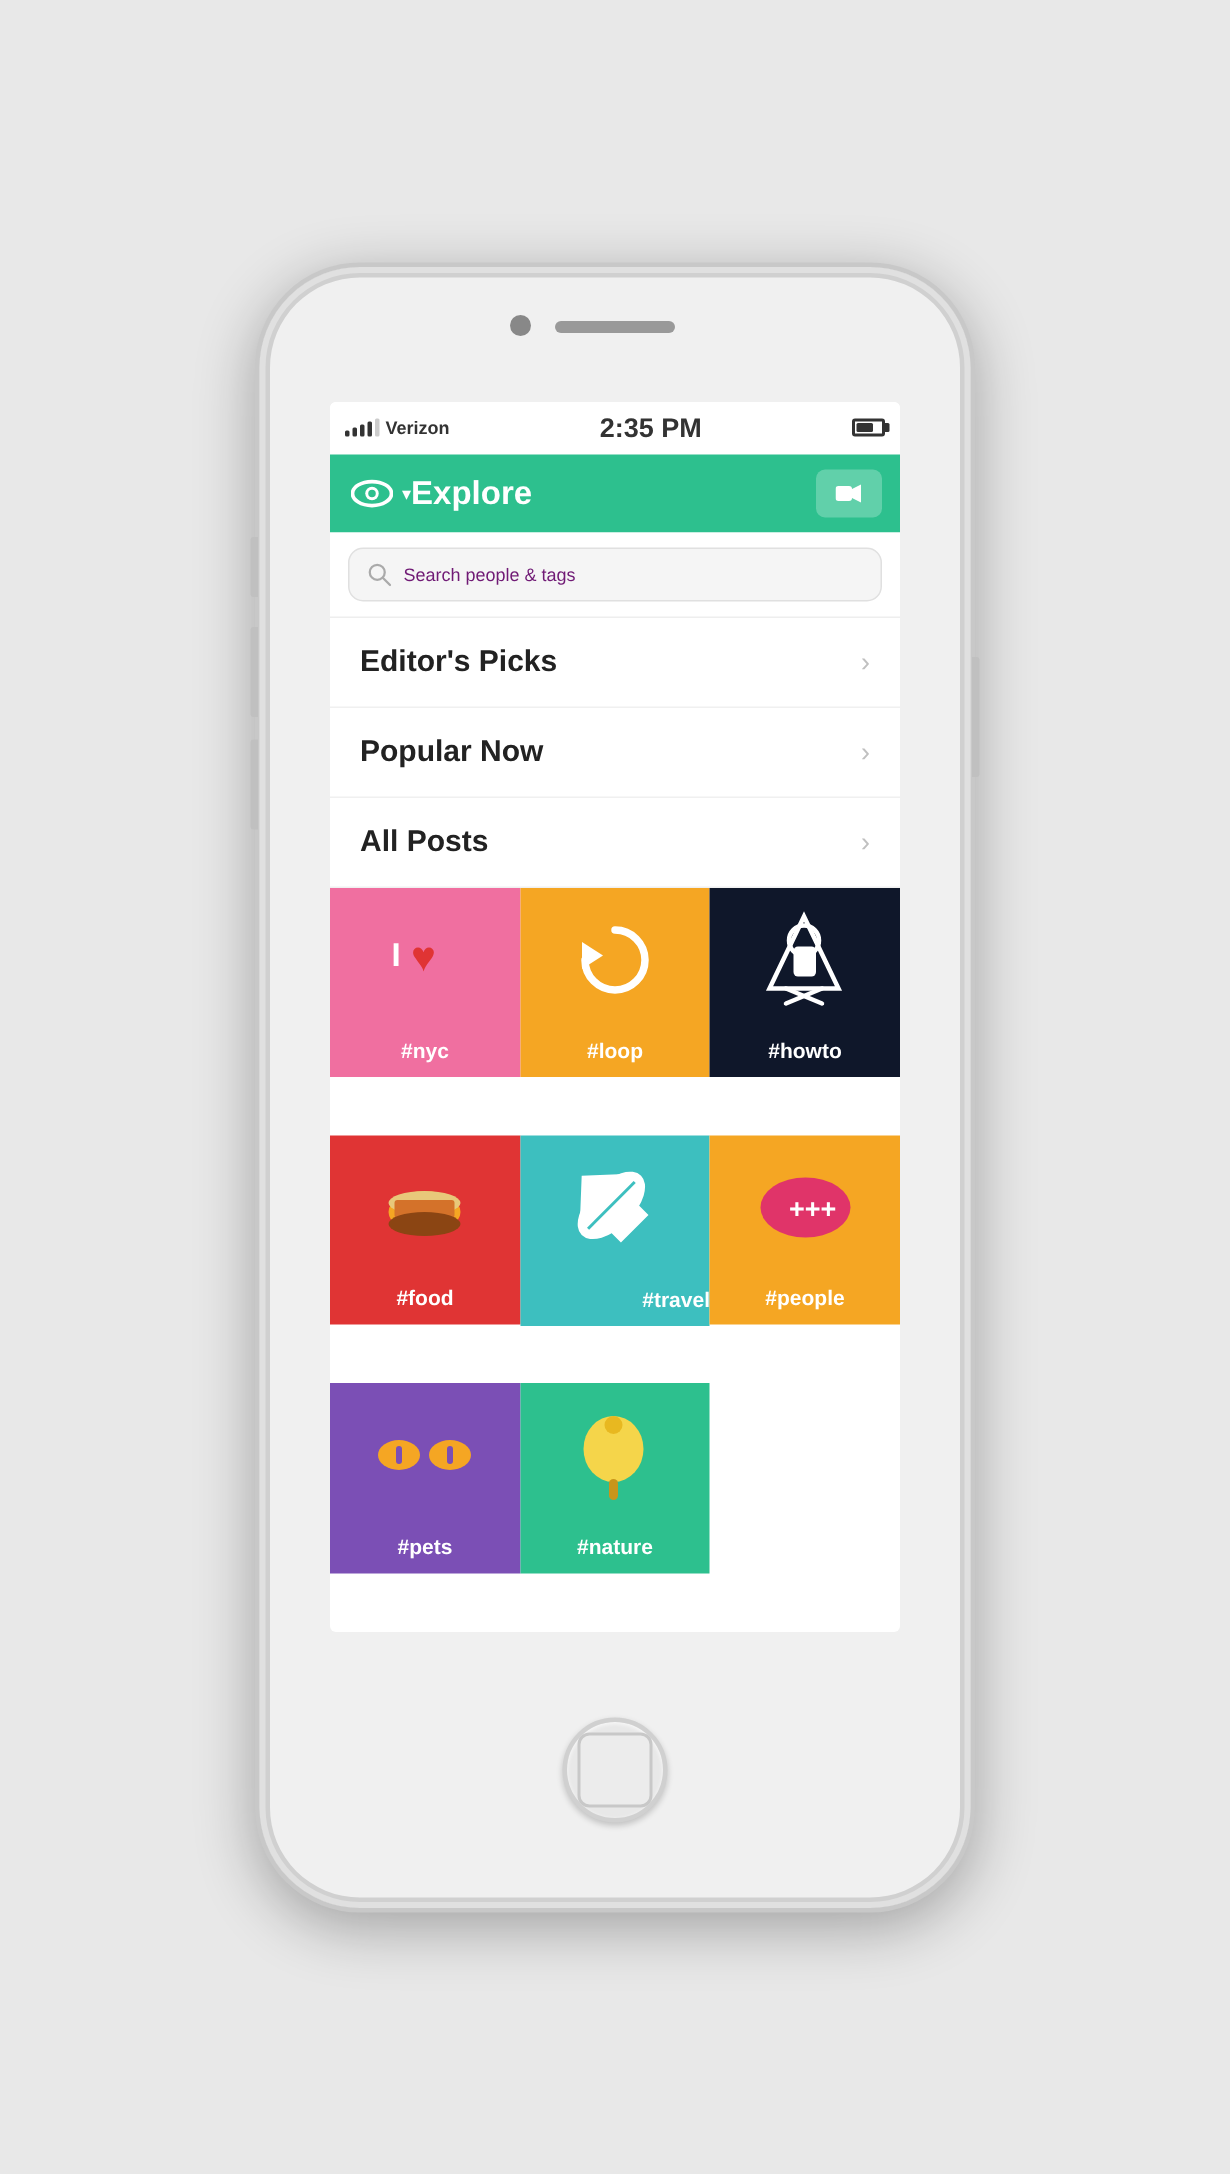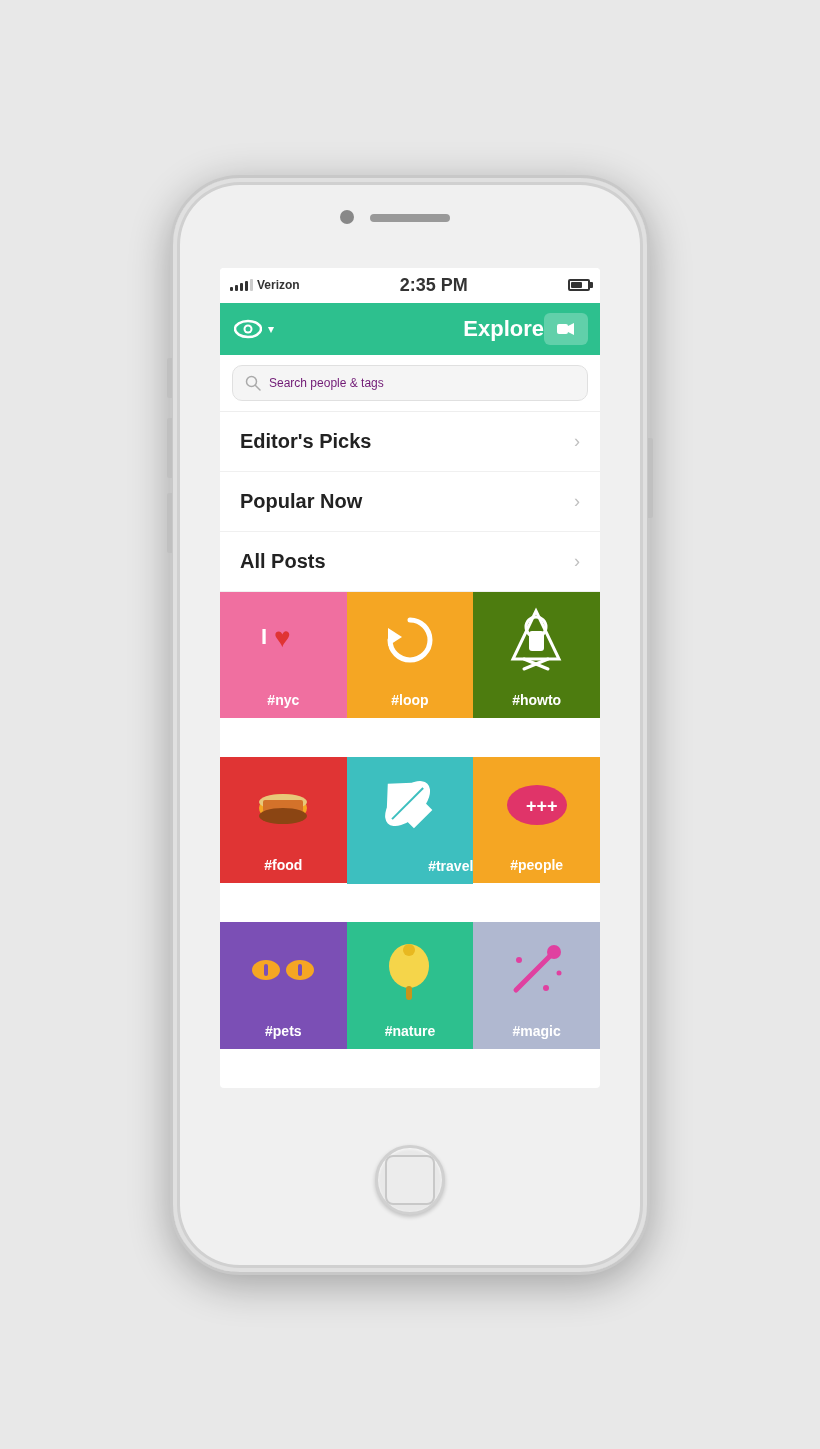--- a/index.html
+++ b/index.html
@@ -172,21 +172,21 @@
       height: 32px;
       display: flex;
       align-items: center;
       justify-content: center;
     }
 
     .header-title {
       font-size: 22px;
       font-weight: 600;
       color: white;
-      text-align: right;
+      text-align: left;
       flex: 1;
     }
 
     .header-right {
       display: flex;
       align-items: center;
       gap: 6px;
     }
 
     .video-btn {
@@ -285,21 +285,21 @@
     .tag-label {
       font-size: 14px;
       font-weight: 600;
       color: white;
       margin-top: 4px;
     }
 
     
     .tile-nyc { background: #f06fa0; }
     .tile-loop { background: #f5a623; }
-    .tile-howto { background: #4d7c0f; }
+    .tile-howto { background: #0f172a; }
     .tile-food { background: #e03434; }
     .tile-travel { background: #3dbfbf; align-items: flex-end; }
     .tile-sports { background: #f5a623; }
     .tile-pets { background: #7b4fb5; }
     .tile-nature { background: #2dc08e; }
     .tile-magic { background: #b0b8d0; }
 
     
     .phone-bottom {
       flex: 1;
@@ -541,32 +541,20 @@
         <div class="tag-icon-area">
           <svg width="55" height="65" viewBox="0 0 55 65">
             <ellipse cx="27" cy="28" rx="20" ry="22" fill="#f5d54a"></ellipse>
             <circle cx="27" cy="12" r="6" fill="#e8b820"></circle>
             <rect x="24" y="48" width="6" height="14" rx="3" fill="#c8951a"></rect>
           </svg>
         </div>
         <span class="tag-label">#nature</span>
       </div>
 
-      <div class="tag-tile tile-magic">
-        <div class="tag-icon-area">
-          <svg width="65" height="65" viewBox="0 0 65 65">
-            <line x1="12" y1="52" x2="48" y2="16" stroke="#e040a0" stroke-width="5" stroke-linecap="round"></line>
-            <circle cx="50" cy="14" r="7" fill="#e040a0"></circle>
-            <circle cx="15" cy="22" r="3" fill="#e040a0"></circle>
-            <circle cx="42" cy="50" r="3" fill="#e040a0"></circle>
-            <circle cx="55" cy="35" r="2.5" fill="#e040a0"></circle>
-          </svg>
-        </div>
-        <span class="tag-label">#magic</span>
-      </div>
 
     </div>
   </div>
 
   <div class="phone-bottom">
     <div class="home-button">
       <div class="home-inner"></div>
     </div>
   </div>
 </div>

